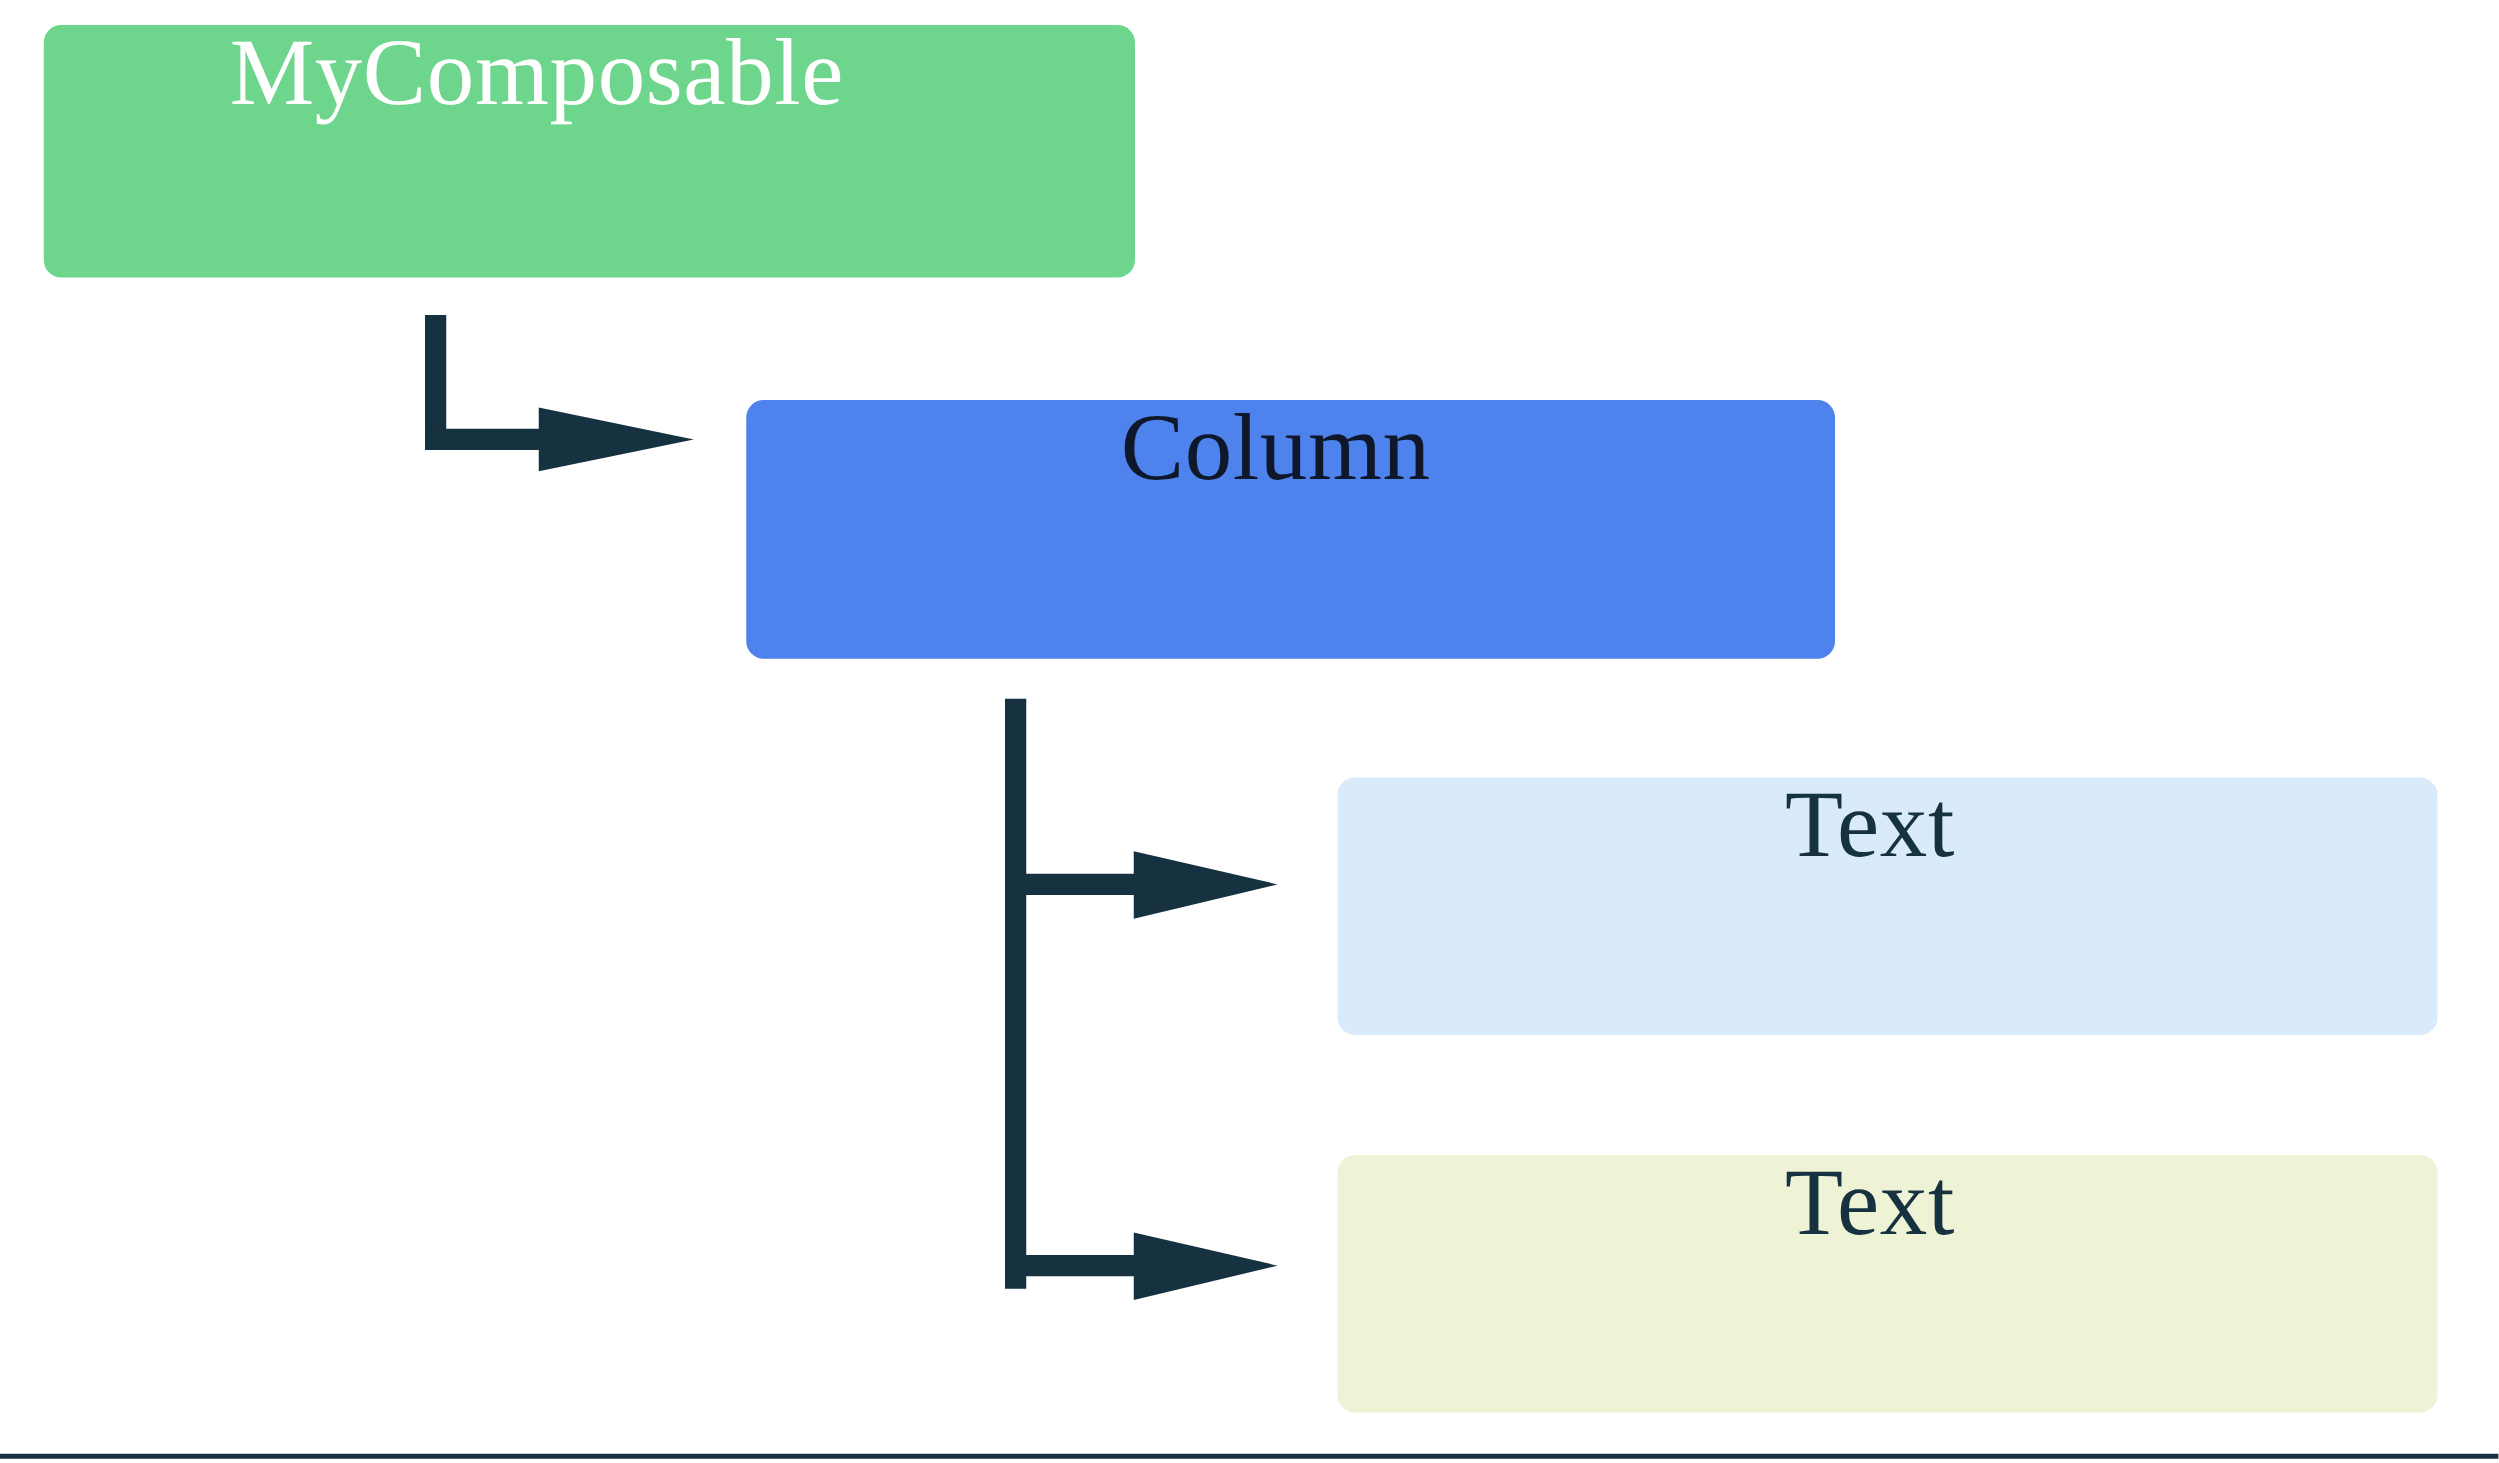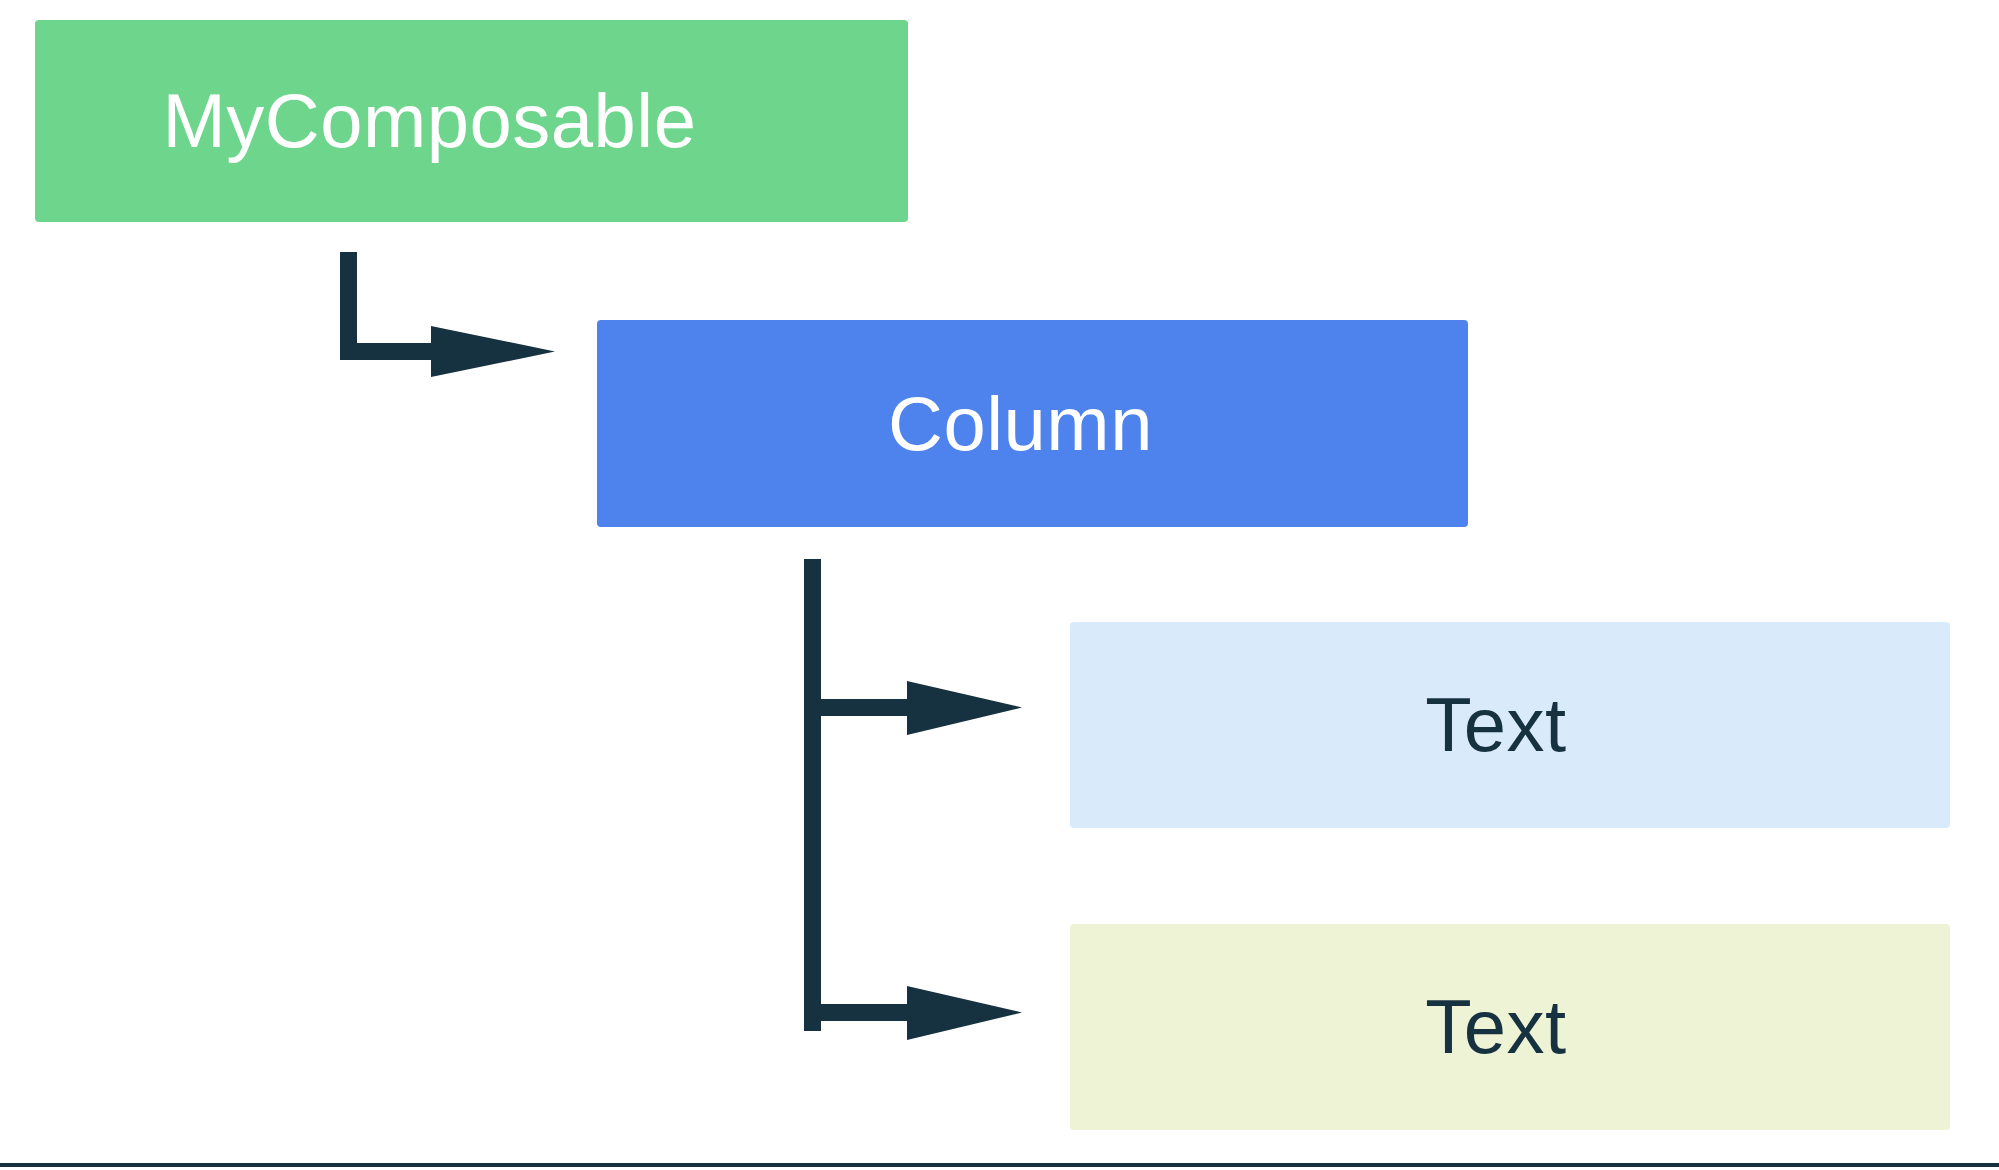--- a/index.html
+++ b/index.html
@@ -13,25 +13,24 @@
   #canvas {
     position: relative;
     width: 1999px;
     height: 1170px;
     background: #ffffff;
     overflow: hidden;
   }
   .node {
     position: absolute;
     display: flex;
-    align-items: center;
     justify-content: center;
-    border-radius: 4px;
+    border-radius: 14px;
     box-sizing: border-box;
-    font-family: Liberation Sans, sans-serif;
+    font-family: Liberation Serif, serif;
     font-weight: 400;
     letter-spacing: 0.5px;
     line-height: 1;
     user-select: none;
   }
   .node-label {
     display: block;
     white-space: nowrap;
   }
 
@@ -101,21 +100,21 @@
 
   <svg class="connector" id="connector-root-column" viewBox="0 0 240 180" width="240" height="180">
 
     <rect x="10" y="12" width="17" height="108" fill="#16313F"></rect>
 
     <rect x="10" y="103" width="103" height="17" fill="#16313F"></rect>
 
     <polygon points="101,86 101,137 225,111.5" fill="#16313F"></polygon>
   </svg>
 
-  <div class="node" id="node-column" style="background: rgb(78, 130, 236); color: #ffffff;">
+  <div class="node" id="node-column" style="background: rgb(78, 130, 236); color: #0f172a;">
     <span class="node-label">Column</span>
   </div>
 
   <svg class="connector" id="connector-column-texts" viewBox="0 0 240 500" width="240" height="500">
 
     <rect x="14" y="14" width="17" height="472" fill="#16313F"></rect>
 
     <rect x="14" y="154" width="115" height="17" fill="#16313F"></rect>
     <polygon points="117,136 117,190 232,162.5" fill="#16313F"></polygon>
 

